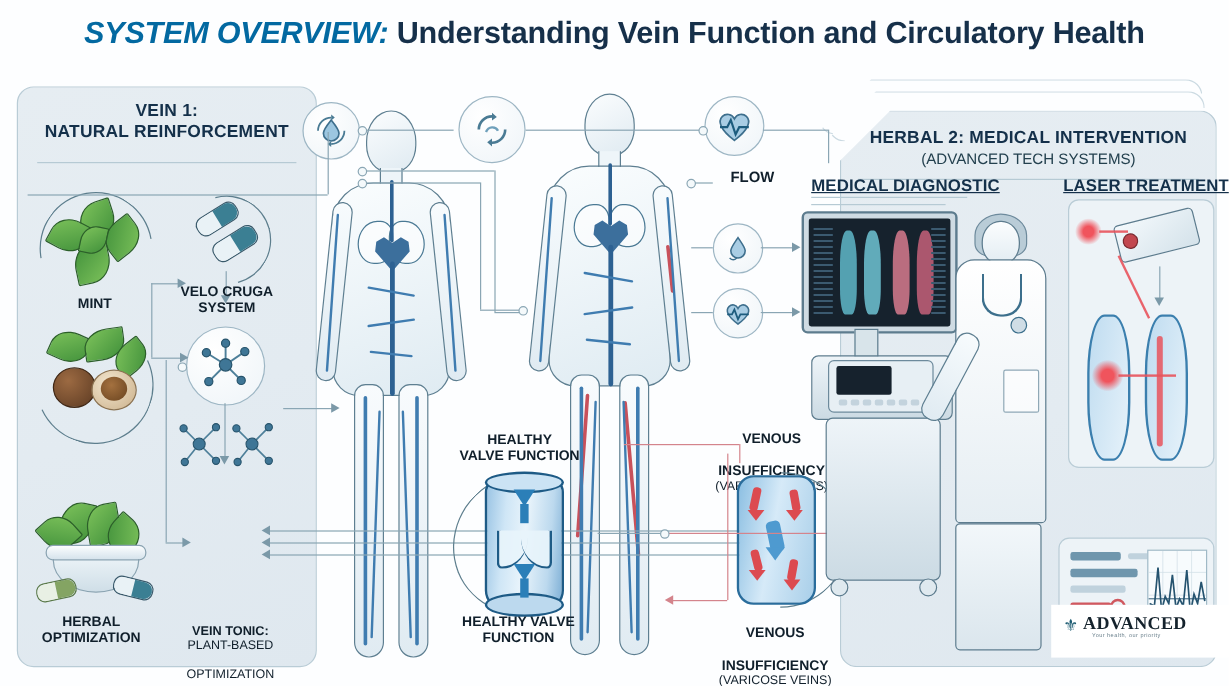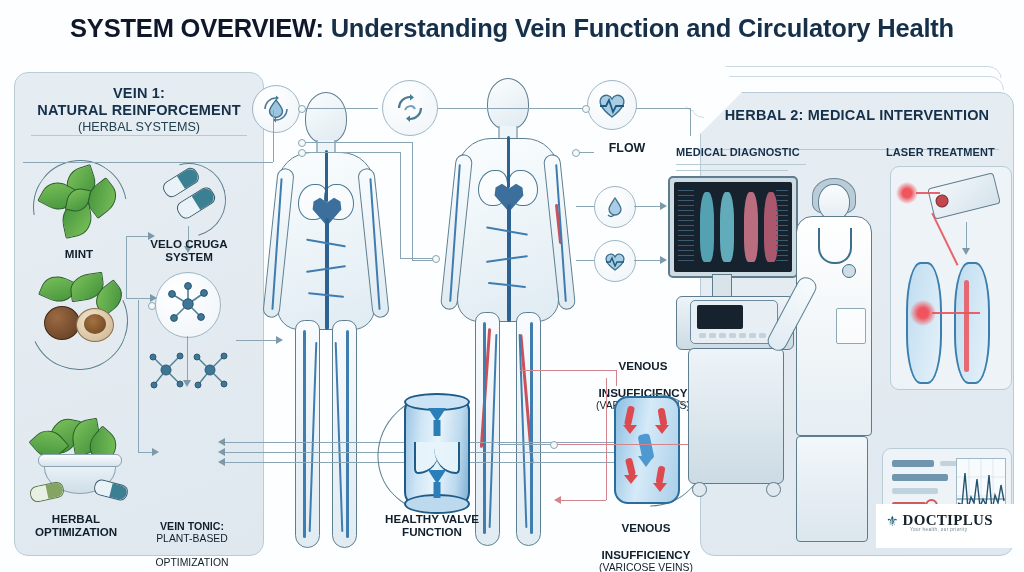--- a/index.html
+++ b/index.html
@@ -9,21 +9,21 @@
     font-family:"Liberation Sans", sans-serif;
     color:#15272f;
   }
   .canvas{position:relative;width:1024px;height:572px;background:#fdfeff;}
 
   
   .title{
     position:absolute;left:0;top:14px;width:1024px;text-align:center;
     font-size:25.5px;font-weight:bold;letter-spacing:-0.2px;white-space:nowrap;
   }
-  .title .t1{color:#0f172a;}
+  .title .t1{color:#0369a1;font-style:italic;}
   .title .t2{color:#16304a;}
 
   
   .panel{
     position:absolute;
     background:linear-gradient(160deg,#e6edf2 0%,#e3ebf1 55%,#dfe8ef 100%);
     border:1.6px solid #b9ccd6;border-radius:14px;
   }
   #panel-left{left:14px;top:72px;width:248px;height:482px;}
   #panel-right{
@@ -42,22 +42,22 @@
 
   .panel-head{
     position:absolute;left:0;right:0;top:12px;text-align:center;
     font-weight:bold;color:#14304a;line-height:1.14;
   }
   .panel-head .l1{font-size:14.5px;letter-spacing:.2px;}
   .panel-head .l2{font-size:12.6px;font-weight:normal;color:#24414f;margin-top:2px;}
   .head-rule{position:absolute;height:1.4px;background:#b6cad4;}
 
   .sub-label{
-    position:absolute;font-size:11px;font-weight:bold;color:#14304a;
-    letter-spacing:.1px;white-space:nowrap;
+    position:absolute;font-size:14px;font-weight:bold;color:#14304a;
+    letter-spacing:.1px;white-space:nowrap;text-decoration:underline;
   }
   .sub-rule{position:absolute;height:1.2px;background:#b6cad4;}
 
   
   .lbl{
     position:absolute;text-align:center;color:#101f2b;
     font-weight:bold;line-height:1.16;white-space:pre-line;
   }
   .lbl.sm{font-size:10.6px;}
   .lbl.md{font-size:11.6px;}
@@ -211,21 +211,20 @@
 <div class="canvas">
 
   <div class="title">
     <span class="t1">SYSTEM OVERVIEW:</span><span class="t2"> Understanding Vein Function and Circulatory Health</span>
   </div>
 
   <div class="panel" id="panel-left">
     <div class="panel-head">
       <div class="l1">VEIN 1:</div>
       <div class="l1">NATURAL REINFORCEMENT</div>
-      <div class="l2">(HERBAL SYSTEMS)</div>
     </div>
     <div class="head-rule" style="left:16px;right:16px;top:62px;"></div>
   </div>
 
   <div class="ring" style="left:33px;top:160px;width:92px;height:92px;transform:rotate(35deg);"></div>
   <div class="art" style="left:40px;top:166px;width:80px;height:74px;">
     <div class="leaf" style="left:26px;top:2px;width:28px;height:30px;transform:rotate(-18deg);"></div>
     <div class="leaf" style="left:2px;top:16px;width:30px;height:26px;transform:rotate(28deg);"></div>
     <div class="leaf" style="left:46px;top:18px;width:30px;height:26px;transform:rotate(142deg);"></div>
     <div class="leaf" style="left:22px;top:36px;width:28px;height:32px;transform:rotate(168deg);"></div>
@@ -344,20 +343,21 @@
   <div class="line v" style="left:138px;top:300px;height:152px;"></div>
   <div class="line h" style="left:138px;top:452px;width:16px;"></div>
   <div class="arrow" style="left:152px;top:448px;"></div>
   <div class="dot" style="left:148px;top:302px;"></div>
 
   <div class="panel-ghost" id="ghost-b"></div>
   <div class="panel-ghost" id="ghost-a"></div>
   <div class="panel" id="panel-right">
     <div class="panel-head" style="top:14px;">
       <div class="l1">HERBAL 2: MEDICAL INTERVENTION</div>
+      <div class="l2">(ADVANCED TECH SYSTEMS)</div>
     </div>
     <div class="head-rule" style="left:14px;right:14px;top:56px;"></div>
   </div>
   <div class="sub-label" style="left:676px;top:146px;">MEDICAL DIAGNOSTIC</div>
   <div class="sub-label" style="left:886px;top:146px;">LASER TREATMENT</div>
   <div class="sub-rule" style="left:676px;top:164px;width:130px;"></div>
   <div class="sub-rule" style="left:676px;top:170px;width:112px;"></div>
 
   <div class="body-fig" style="left:262px;top:92px;width:128px;height:462px;">
     <div class="bf-head" style="top:0;"></div>
@@ -477,20 +477,22 @@
   <div class="line h" style="left:236px;top:340px;width:44px;"></div>
   <div class="arrow" style="left:276px;top:336px;"></div>
 
   <div class="line h" style="left:224px;top:442px;width:430px;"></div>
   <div class="line h" style="left:224px;top:452px;width:418px;"></div>
   <div class="line h" style="left:224px;top:462px;width:404px;"></div>
   <div class="arrow left" style="left:218px;top:438px;"></div>
   <div class="arrow left" style="left:218px;top:448px;"></div>
   <div class="arrow left" style="left:218px;top:458px;"></div>
 
+  <div class="lbl md" style="left:372px;top:360px;width:122px;">HEALTHY
+VALVE FUNCTION</div>
   <div class="ring" style="left:376px;top:396px;width:118px;height:112px;transform:rotate(-45deg);"></div>
   <div class="valve" style="left:404px;top:398px;width:62px;height:106px;">
     <div class="cap-top"></div>
     <div class="cap-bot"></div>
     <div class="v-arrow" style="top:8px;transform:translateX(-50%) rotate(180deg);"></div>
     <div class="v-stem" style="top:20px;height:16px;"></div>
     <div class="cusp" style="left:8px;top:42px;border-radius:0 0 90% 18%;border-top:none;border-right:none;"></div>
     <div class="cusp" style="right:8px;top:42px;border-radius:0 0 18% 90%;border-top:none;border-left:none;"></div>
     <div class="v-arrow" style="top:70px;transform:translateX(-50%) rotate(180deg);"></div>
     <div class="v-stem" style="top:82px;height:16px;"></div>
@@ -609,17 +611,17 @@
         <line x1="36" y1="0" x2="36" y2="74"></line>
       </g>
       <polyline points="1,44 5,46 8,14 11,50 14,38 17,44 20,20 23,48 26,40 29,46 32,16 35,52 38,36 41,44 44,26 47,42" fill="none" stroke="#25536f" stroke-width="1.4"></polyline>
       <line x1="0" y1="40" x2="48" y2="40" stroke="#25536f" stroke-width="0.8"></line>
     </svg>
   </div>
 
   <div class="wm-plate" style="left:876px;top:504px;width:148px;height:44px;"></div>
   <div class="wm" style="left:886px;top:512px;">
     <span class="ico">⚜</span>
-    <span class="name">DOCTIPLUS</span>
+    <span class="name">ADVANCED</span>
     <span class="sub">Your health, our priority</span>
   </div>
 
 </div>
 
 </body></html>

